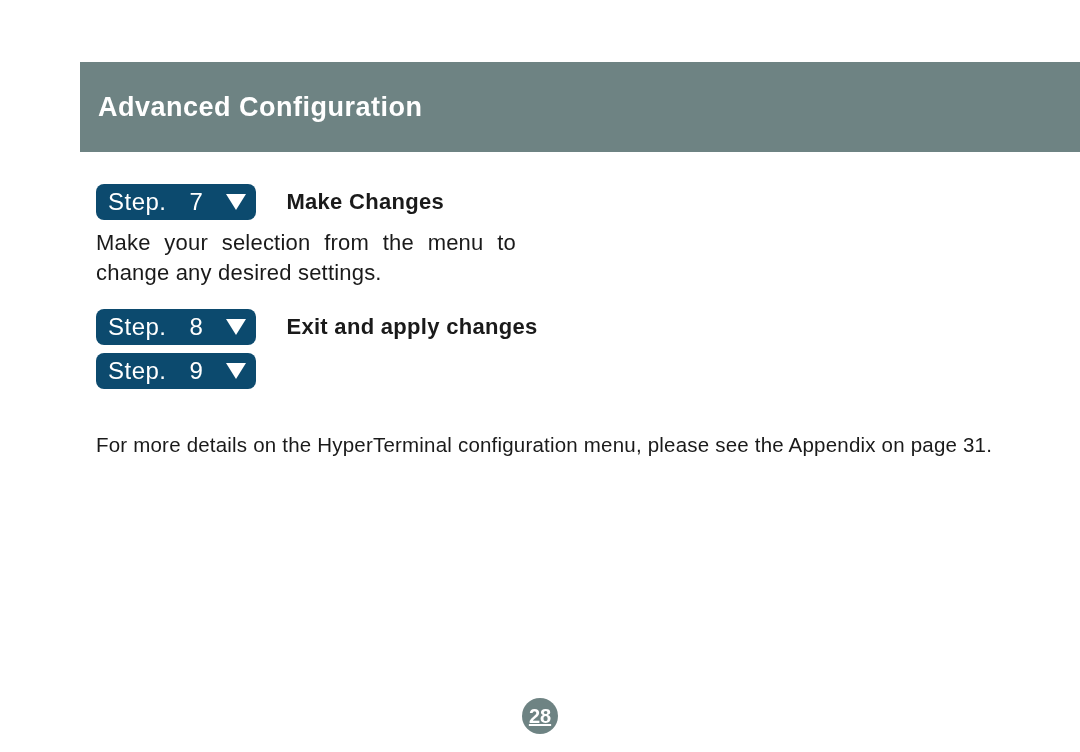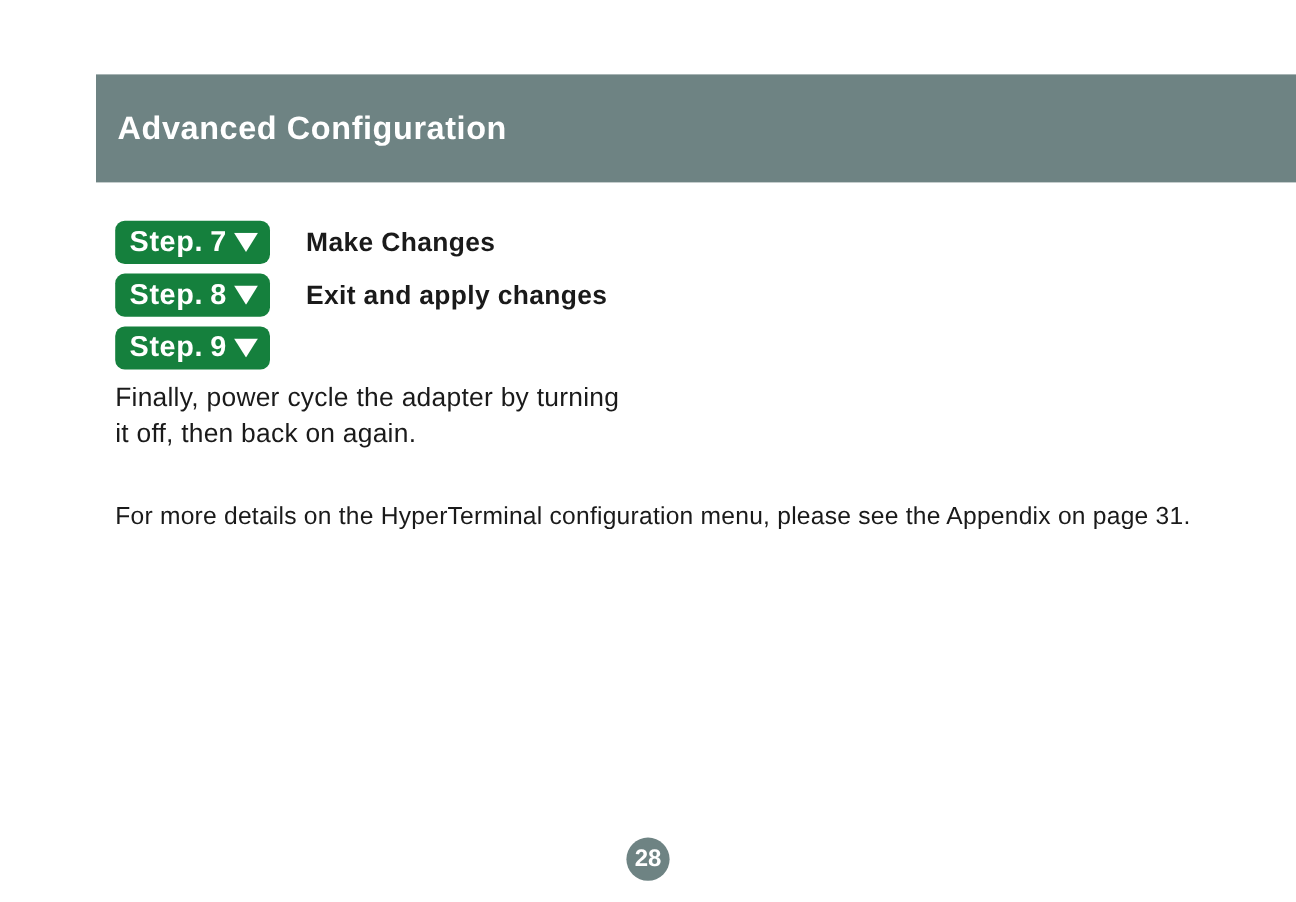--- a/index.html
+++ b/index.html
@@ -36,30 +36,31 @@
       top: 184px;
       left: 96px;
       width: 910px;
     }
     .step-row {
       display: flex;
       align-items: center;
       margin-bottom: 8px;
     }
     .step-badge {
-      background: #15803d;
+      background: #0c4a6e;
       color: #ffffff;
-      font-weight: bold;
+      font-weight: normal;
       font-size: 24px;
       padding: 4px 10px 4px 12px;
       border-radius: 8px;
       display: inline-flex;
       align-items: center;
       letter-spacing: 0.5px;
       font-family: Arial, Helvetica, sans-serif;
+      gap: 17px;
     }
     .step-badge .step-word {
       font-family: Arial Black, Arial, sans-serif;
       margin-right: 6px;
     }
     .step-badge .step-num {
       margin-right: 6px;
     }
     .step-badge .arrow {
       display: inline-block;
@@ -97,20 +98,21 @@
       width: 36px;
       height: 36px;
       border-radius: 50%;
       background: #6e8383;
       color: #ffffff;
       display: flex;
       align-items: center;
       justify-content: center;
       font-size: 20px;
       font-weight: bold;
+      text-decoration: underline;
     }
   </style>
 </head>
 <body>
 
 <div class="header-bar">
   <span class="header-title">Advanced  Configuration</span>
 </div>
 
 <div class="content">
@@ -120,20 +122,21 @@
       <span class="step-word">Step.</span>
       <span class="step-num">7</span>
       <span class="arrow">
         <svg width="20" height="16" viewBox="0 0 20 16">
             <polygon points="0,0 20,0 10,16" fill="#ffffff"></polygon>
           </svg>
       </span>
     </span>
     <span class="step-title">Make Changes</span>
   </div>
+  <div class="step-body">Make your selection from the menu to change any desired settings.</div>
 
   <div class="step-row">
     <span class="step-badge">
       <span class="step-word">Step.</span>
       <span class="step-num">8</span>
       <span class="arrow">
         <svg width="20" height="16" viewBox="0 0 20 16">
             <polygon points="0,0 20,0 10,16" fill="#ffffff"></polygon>
           </svg>
       </span>
@@ -145,18 +148,17 @@
     <span class="step-badge">
       <span class="step-word">Step.</span>
       <span class="step-num">9</span>
       <span class="arrow">
         <svg width="20" height="16" viewBox="0 0 20 16">
             <polygon points="0,0 20,0 10,16" fill="#ffffff"></polygon>
           </svg>
       </span>
     </span>
   </div>
-  <div class="step-body">Finally, power cycle the adapter by turning it off, then back on again.</div>
 
   <div class="footer-note">For more details on the HyperTerminal configuration menu, please see the Appendix on page 31.</div>
 </div>
 
 <div class="page-number-circle">28</div>
 
 </body></html>

